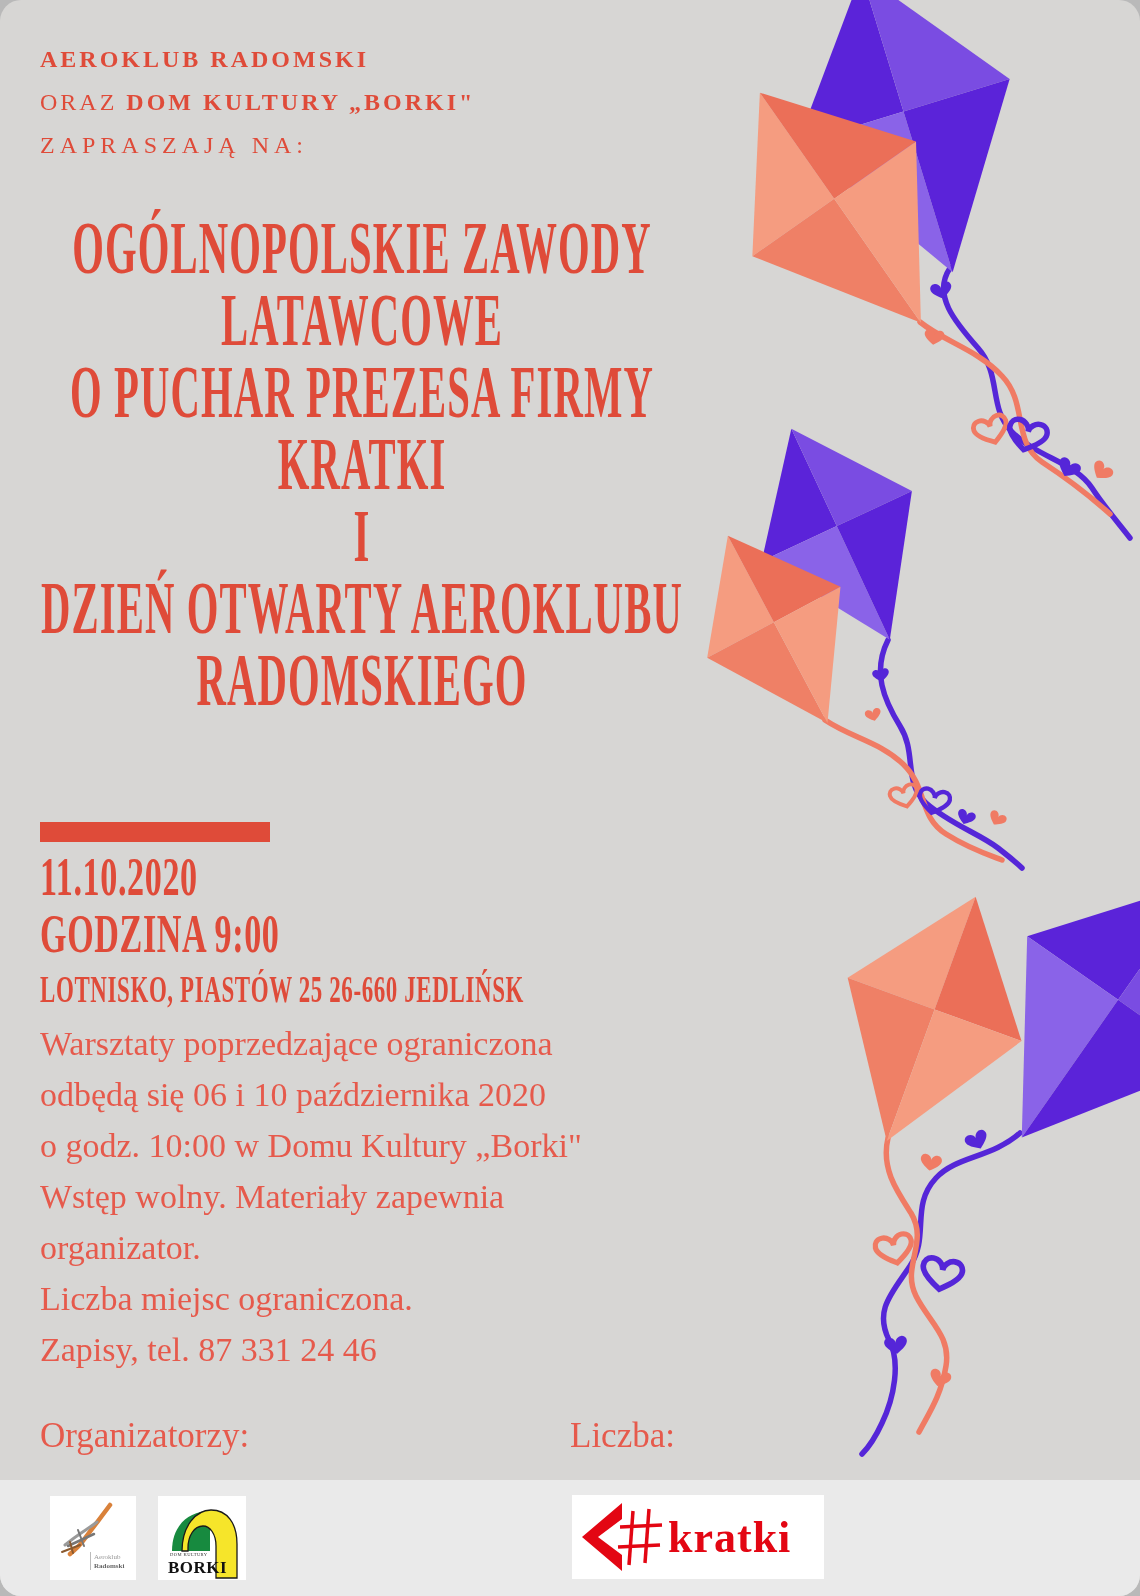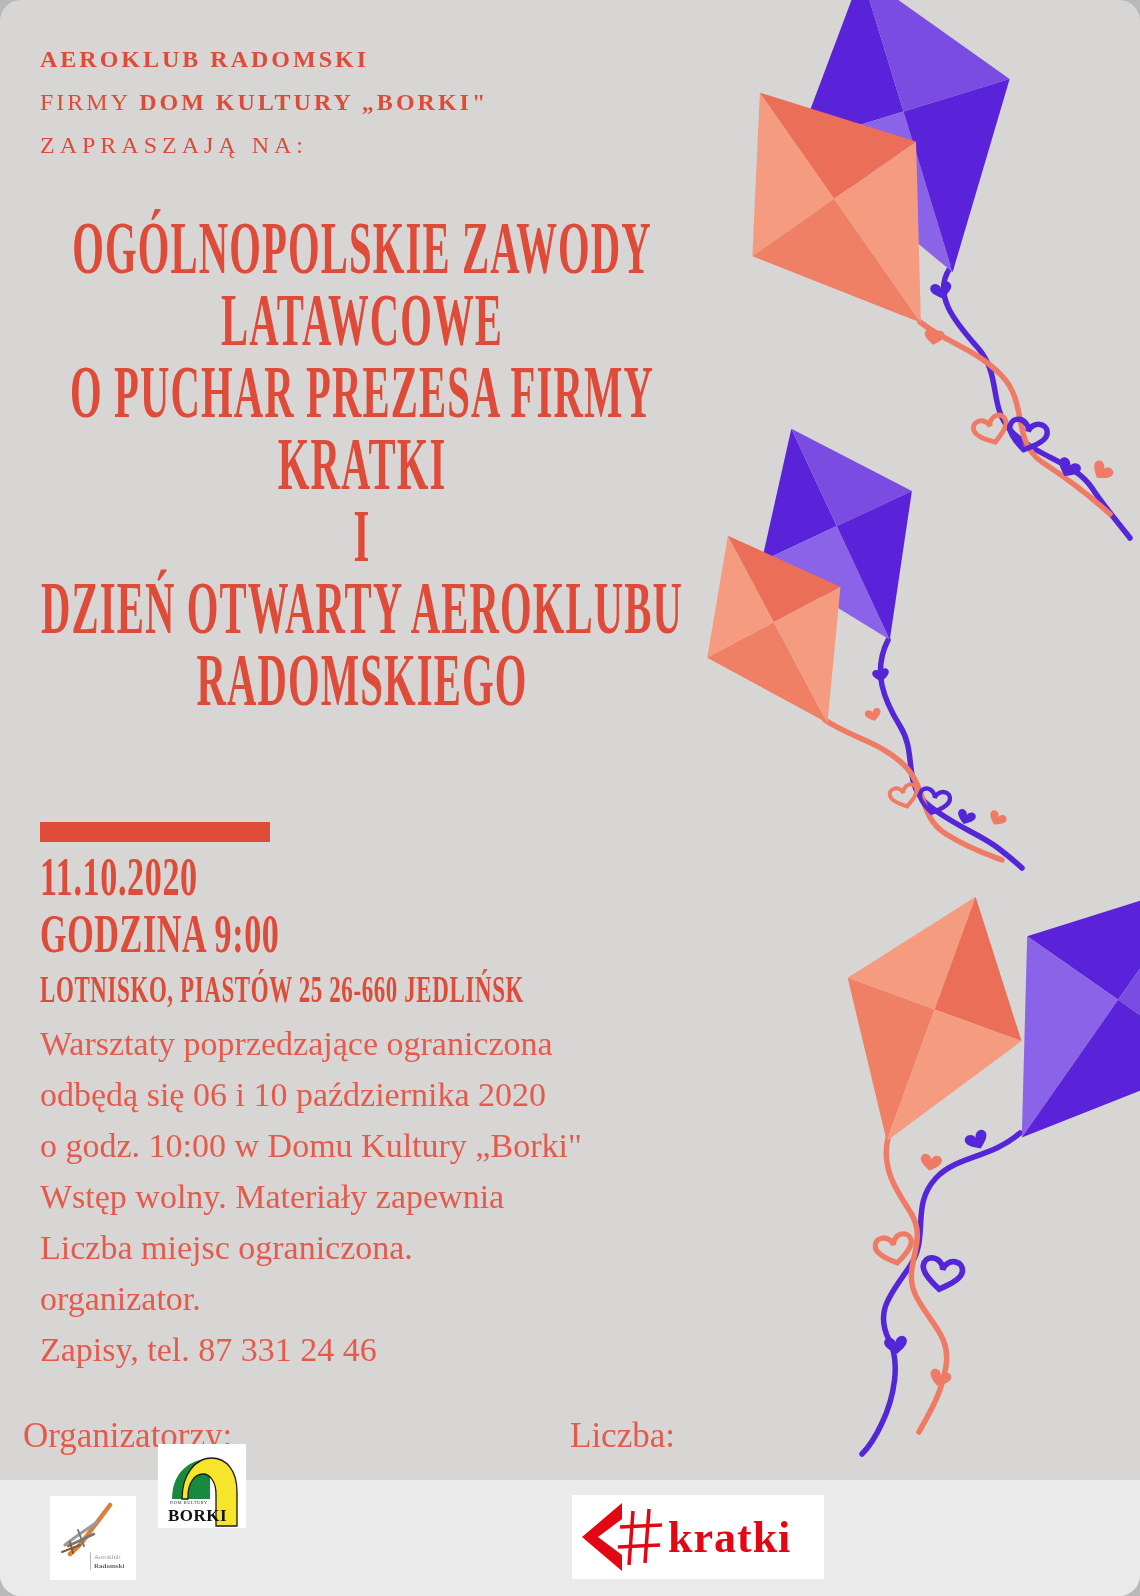--- a/index.html
+++ b/index.html
@@ -23,26 +23,26 @@
 
   .when{left:40px;top:848px;transform:scaleX(0.62);transform-origin:0 0;
     color:var(--red);font-weight:bold;white-space:nowrap;letter-spacing:1px;}
   .when .big{font-size:55px;line-height:57px;}
   .when .loc{font-size:37px;line-height:48px;margin-top:4px;}
 
   .details{left:40px;top:1018px;font-size:34px;line-height:51px;
     color:var(--red-body);white-space:nowrap;}
 
   .label{top:1416px;font-size:35px;color:var(--red-body);}
-  .label.org{left:23px;} .label.spon{left:570px;}
+  .label.org{left:40px;} .label.spon{left:570px;}
 
   .band{left:0;top:1480px;width:1140px;height:116px;background:var(--band);}
   .logobox{position:absolute;background:#ffffff;}
   .lb-aero{left:50px;top:1496px;width:86px;height:84px;}
-  .lb-borki{left:158px;top:1444px;width:88px;height:84px;}
+  .lb-borki{left:158px;top:1496px;width:88px;height:84px;}
   .lb-kratki{left:572px;top:1495px;width:252px;height:84px;}
 
   
   .kites{left:0;top:0;pointer-events:none;}
   .k-pd{fill:var(--purple-dark);} .k-pm{fill:var(--purple-mid);} .k-pl{fill:var(--purple-light);}
   .k-od{fill:var(--orange-dark);} .k-om{fill:var(--orange-mid);} .k-ol{fill:var(--orange-light);}
   .t-p{stroke:var(--tail-purple);fill:none;stroke-width:5.5;stroke-linecap:round;}
   .t-s{stroke:var(--tail-salmon);fill:none;stroke-width:5.5;stroke-linecap:round;}
   .hp{fill:var(--tail-purple);} .hs{fill:var(--tail-salmon);}
   .hop{fill:none;stroke:var(--tail-purple);stroke-width:2.2;}
@@ -123,21 +123,21 @@
       <use href="#heart" class="hs" transform="translate(932,1156) rotate(10) scale(1.4)"></use>
       <use href="#heart" class="hos" transform="translate(892,1238) rotate(-12) scale(2.4)"></use>
       <use href="#heart" class="hop" transform="translate(944,1262) rotate(10) scale(2.6)"></use>
       <use href="#heart" class="hp" transform="translate(895,1338) rotate(-8) scale(1.5)"></use>
       <use href="#heart" class="hs" transform="translate(942,1372) rotate(18) scale(1.4)"></use>
     </g>
   </svg>
 
   <div class="abs hdr">
     <div class="b">AEROKLUB RADOMSKI</div>
-    <div><span>FIRMY </span><span class="b">DOM KULTURY „BORKI"</span></div>
+    <div><span>ORAZ </span><span class="b">DOM KULTURY „BORKI"</span></div>
     <div class="l3">ZAPRASZAJĄ NA:</div>
   </div>
 
   <div class="abs title">
     <div>OGÓLNOPOLSKIE ZAWODY</div>
     <div>LATAWCOWE</div>
     <div>O PUCHAR PREZESA FIRMY</div>
     <div>KRATKI</div>
     <div>I</div>
     <div>DZIEŃ OTWARTY AEROKLUBU</div>
@@ -150,22 +150,22 @@
     <div class="big">11.10.2020</div>
     <div class="big">GODZINA 9:00</div>
     <div class="loc">LOTNISKO, PIASTÓW 25 26-660 JEDLIŃSK</div>
   </div>
 
   <div class="abs details">
     <div>Warsztaty poprzedzające ograniczona</div>
     <div>odbędą się 06 i 10 października 2020</div>
     <div>o godz. 10:00 w Domu Kultury „Borki"</div>
     <div>Wstęp wolny. Materiały zapewnia</div>
+    <div>organizator.</div>
     <div>Liczba miejsc ograniczona.</div>
-    <div>organizator.</div>
     <div>Zapisy, tel. 87 331 24 46</div>
   </div>
 
   <div class="abs label org">Organizatorzy:</div>
   <div class="abs label spon">Liczba:</div>
 
   <div class="abs band"></div>
 
   <div class="logobox lb-aero">
     <svg width="86" height="84" viewBox="0 0 86 84">

